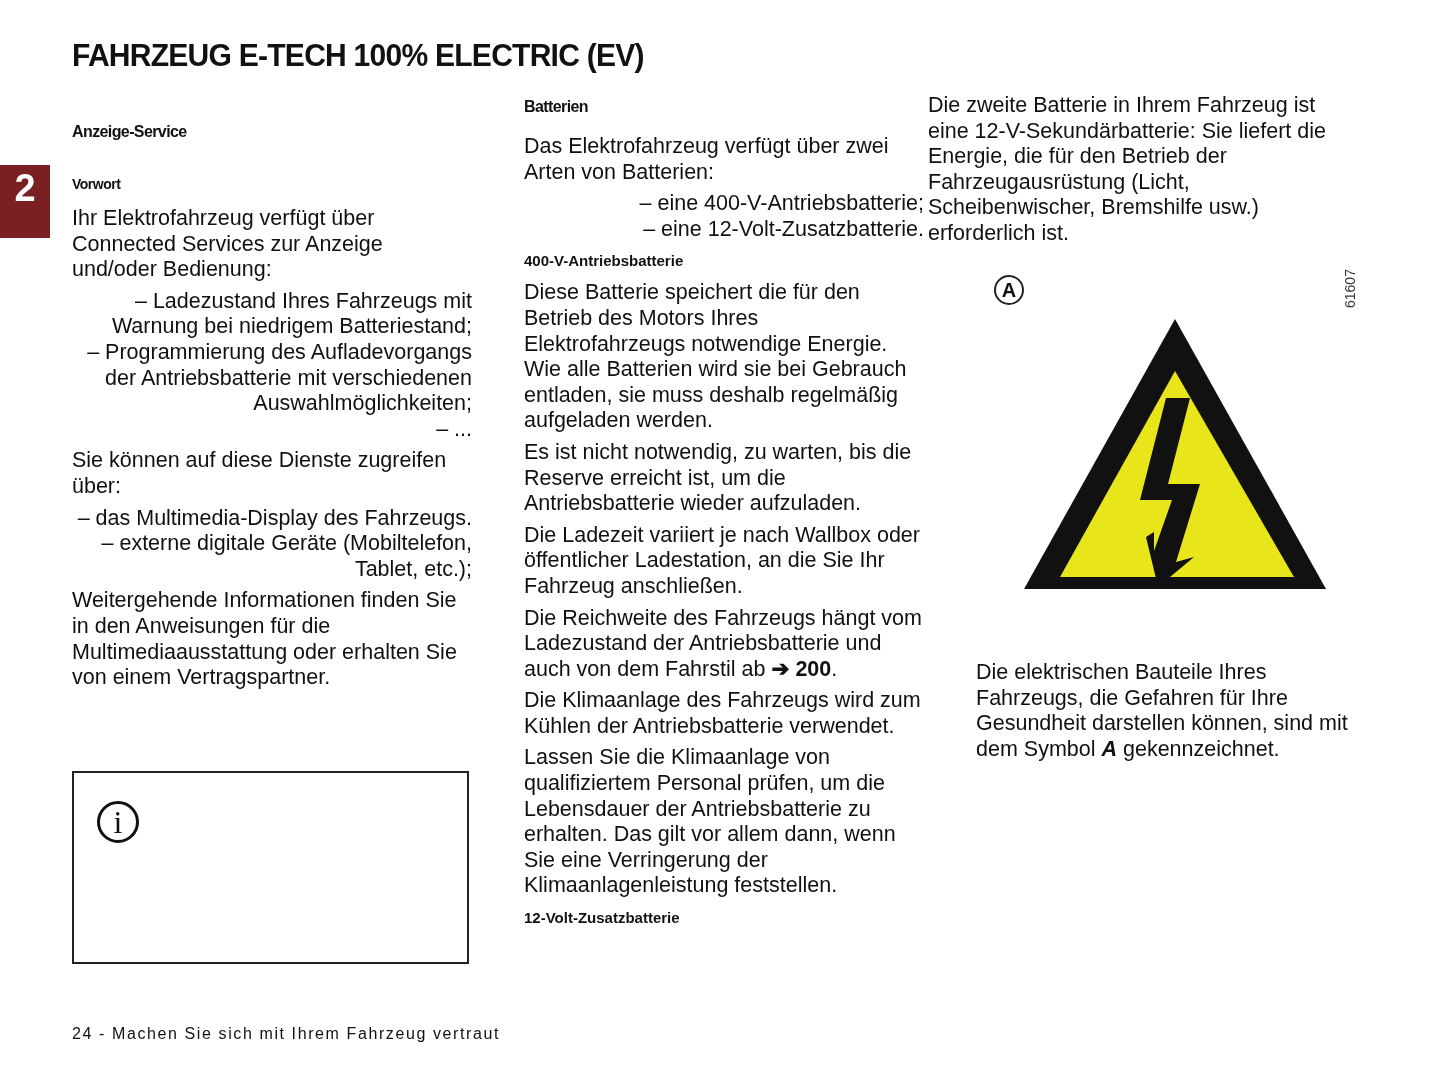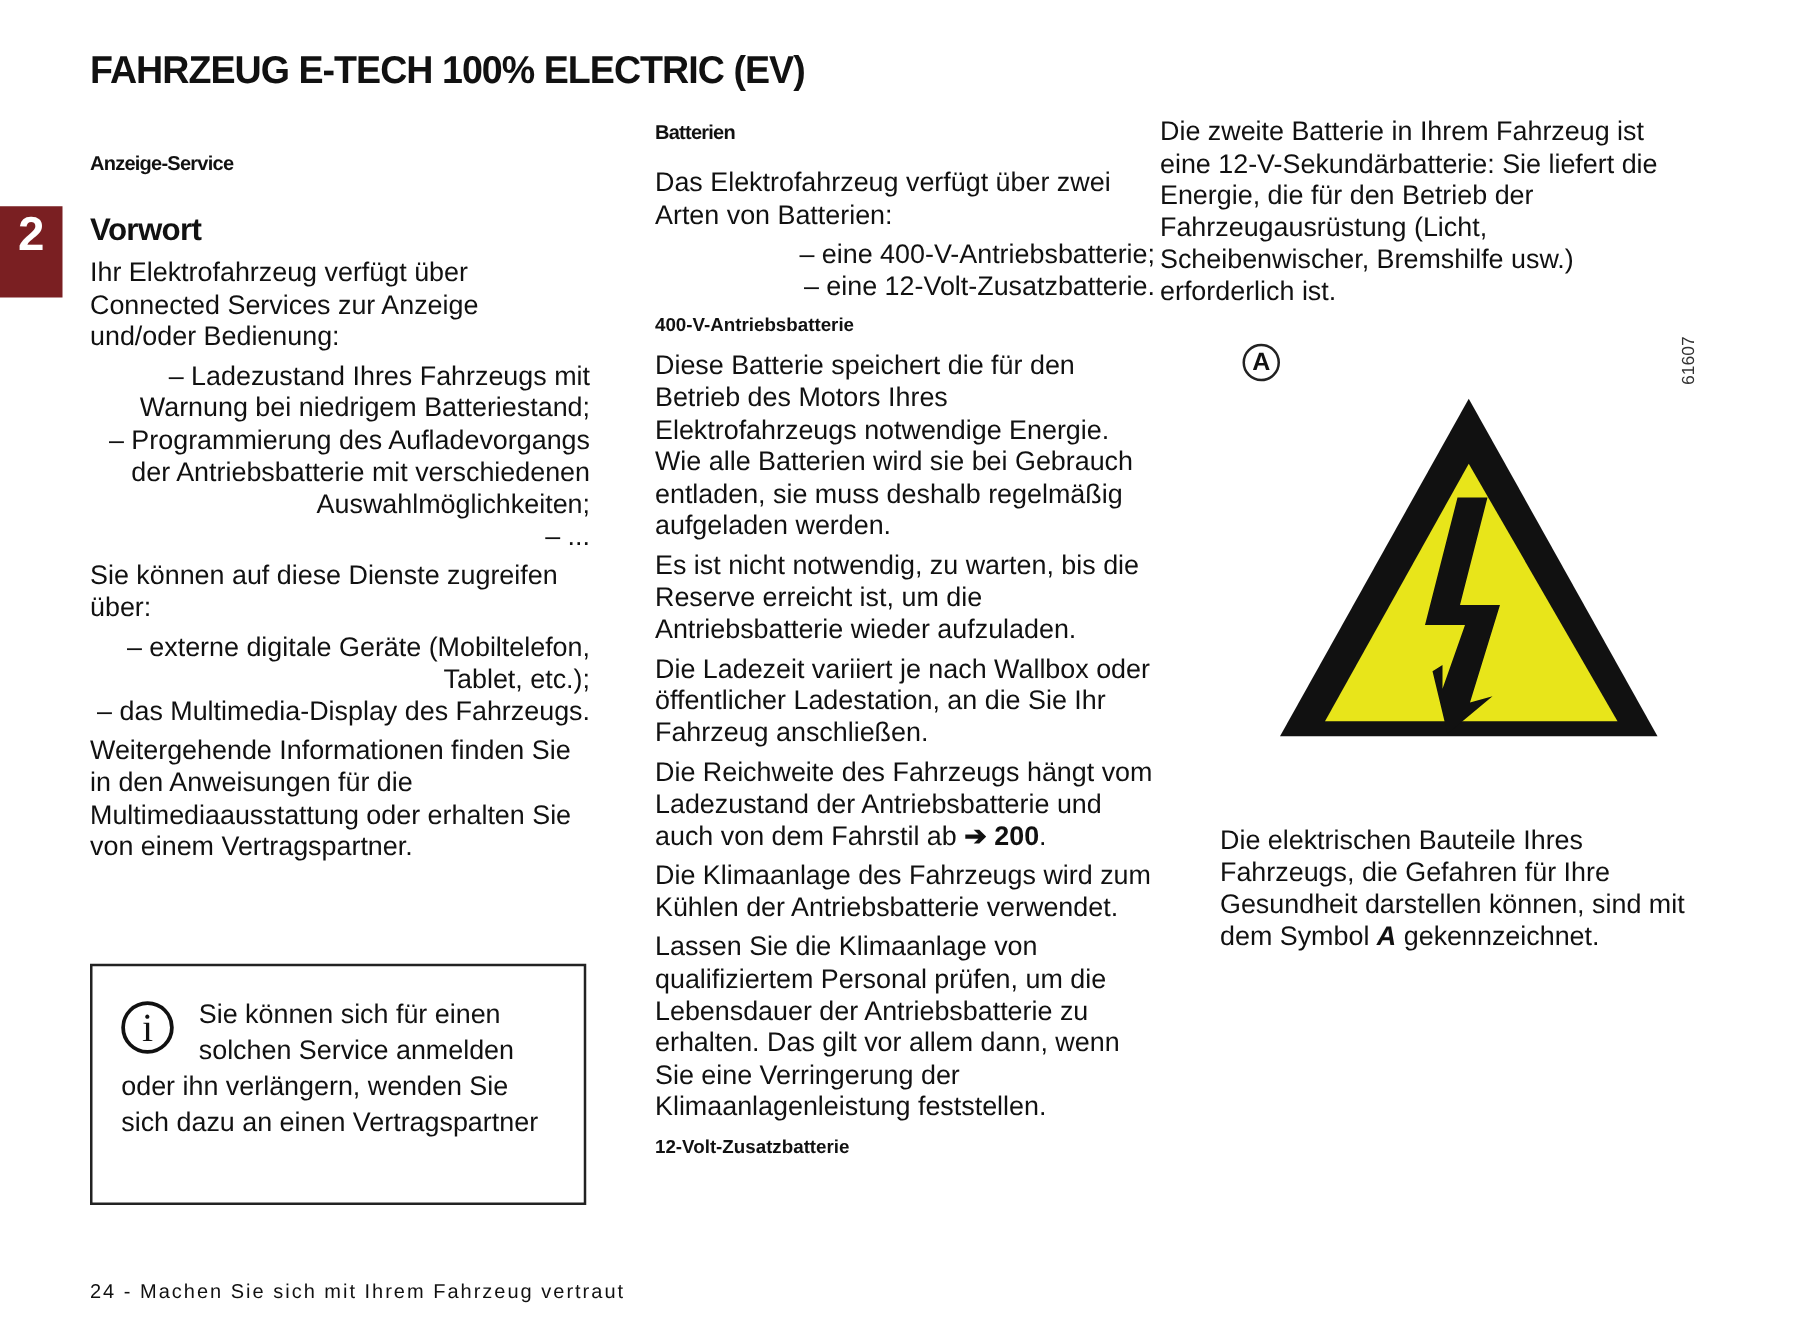--- a/index.html
+++ b/index.html
@@ -16,21 +16,21 @@
       position: absolute; left: 0; top: 165px; width: 50px; height: 73px;
       background: #7a1f22; color: #ffffff;
       font-size: 38px; font-weight: 700;
       display: flex; align-items: flex-start; justify-content: center; padding-top: 2px; box-sizing: border-box;
     }
     .col { position: absolute; width: 400px; font-size: 21.5px; line-height: 25.6px; }
     .col-left { left: 72px; top: 117px; }
     .col-mid { left: 524px; top: 92px; }
     .col-right { left: 928px; top: 93px; }
     .h2 { font-size: 16px; font-weight: 700; letter-spacing: -0.6px; margin: 0 0 20px 0; line-height: 30px; }
-    .h3 { font-size: 25px; font-weight: 700; letter-spacing: -0.5px; margin: 0 0 8px 0; line-height: 28px; }
+    .h3 { font-size: 14px; font-weight: 700; letter-spacing: -0.5px; margin: 0 0 8px 0; line-height: 28px; }
     .h4 { font-size: 15px; font-weight: 700; margin: 0 0 6px 0; line-height: 26px; }
     p { margin: 0 0 6px 0; }
     .list { margin: 0 0 6px 0; padding: 0; list-style: none; text-align: right; }
     .list li { margin: 0; }
     .col-left .h2 { margin-bottom: 23px; }
     .info-box {
       position: absolute; left: 72px; top: 771px; width: 397px; height: 193px;
       border: 2px solid #222; box-sizing: border-box;
       font-size: 21.5px; line-height: 29px; padding: 24px 20px 0 23px;
     }
@@ -75,29 +75,28 @@
   <h2 class="h2">Anzeige-Service</h2>
   <h3 class="h3">Vorwort</h3>
   <p>Ihr Elektrofahrzeug verfügt über Connected Services zur Anzeige und/oder Bedienung:</p>
   <ul class="list">
     <li>– Ladezustand Ihres Fahrzeugs mit Warnung bei niedrigem Batteriestand;</li>
     <li>– Programmierung des Aufladevorgangs der Antriebsbatterie mit verschiedenen Auswahlmöglichkeiten;</li>
     <li>– ...</li>
   </ul>
   <p>Sie können auf diese Dienste zugreifen über:</p>
   <ul class="list">
+    <li>– das Multimedia-Display des Fahrzeugs.</li>
     <li>– externe digitale Geräte (Mobiltelefon, Tablet, etc.);</li>
-    <li>– das Multimedia-Display des Fahrzeugs.</li>
   </ul>
   <p>Weitergehende Informationen finden Sie in den Anweisungen für die Multimediaausstattung oder erhalten Sie von einem Vertragspartner.</p>
 </div>
 
 <div class="info-box">
   <span class="info-icon">i</span>
-  <span>Sie können sich für einen solchen Service anmelden oder ihn verlängern, wenden Sie sich dazu an einen Vertragspartner</span>
 </div>
 
 <div class="col col-mid">
   <h2 class="h2" style="margin-bottom:12px;">Batterien</h2>
   <p>Das Elektrofahrzeug verfügt über zwei Arten von Batterien:</p>
   <ul class="list">
     <li>– eine 400-V-Antriebsbatterie;</li>
     <li>– eine 12-Volt-Zusatzbatterie.</li>
   </ul>
   <h4 class="h4">400-V-Antriebsbatterie</h4>

